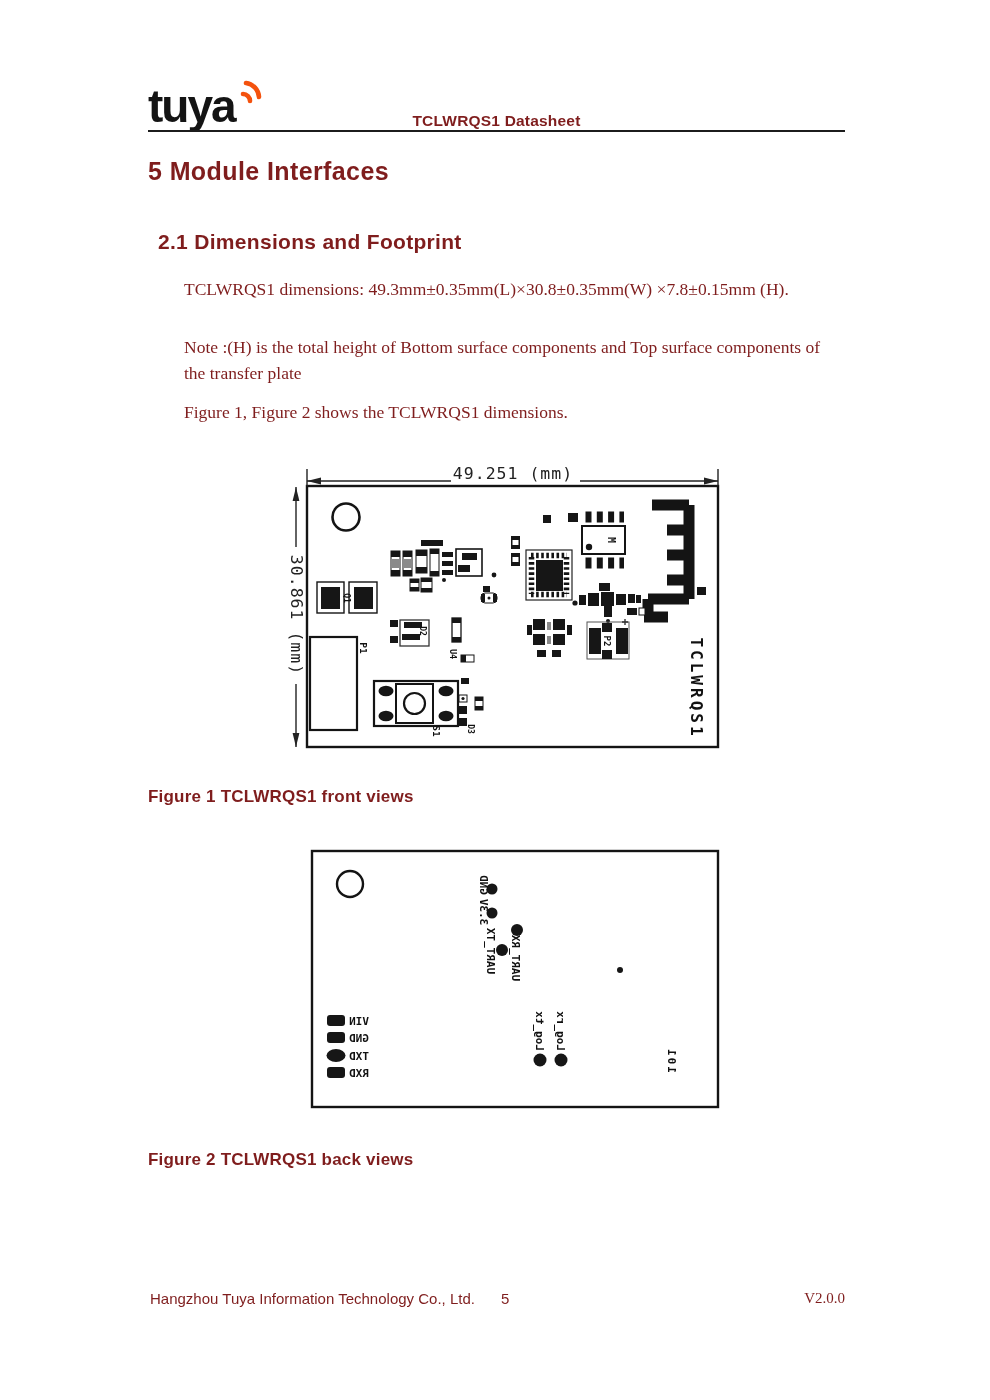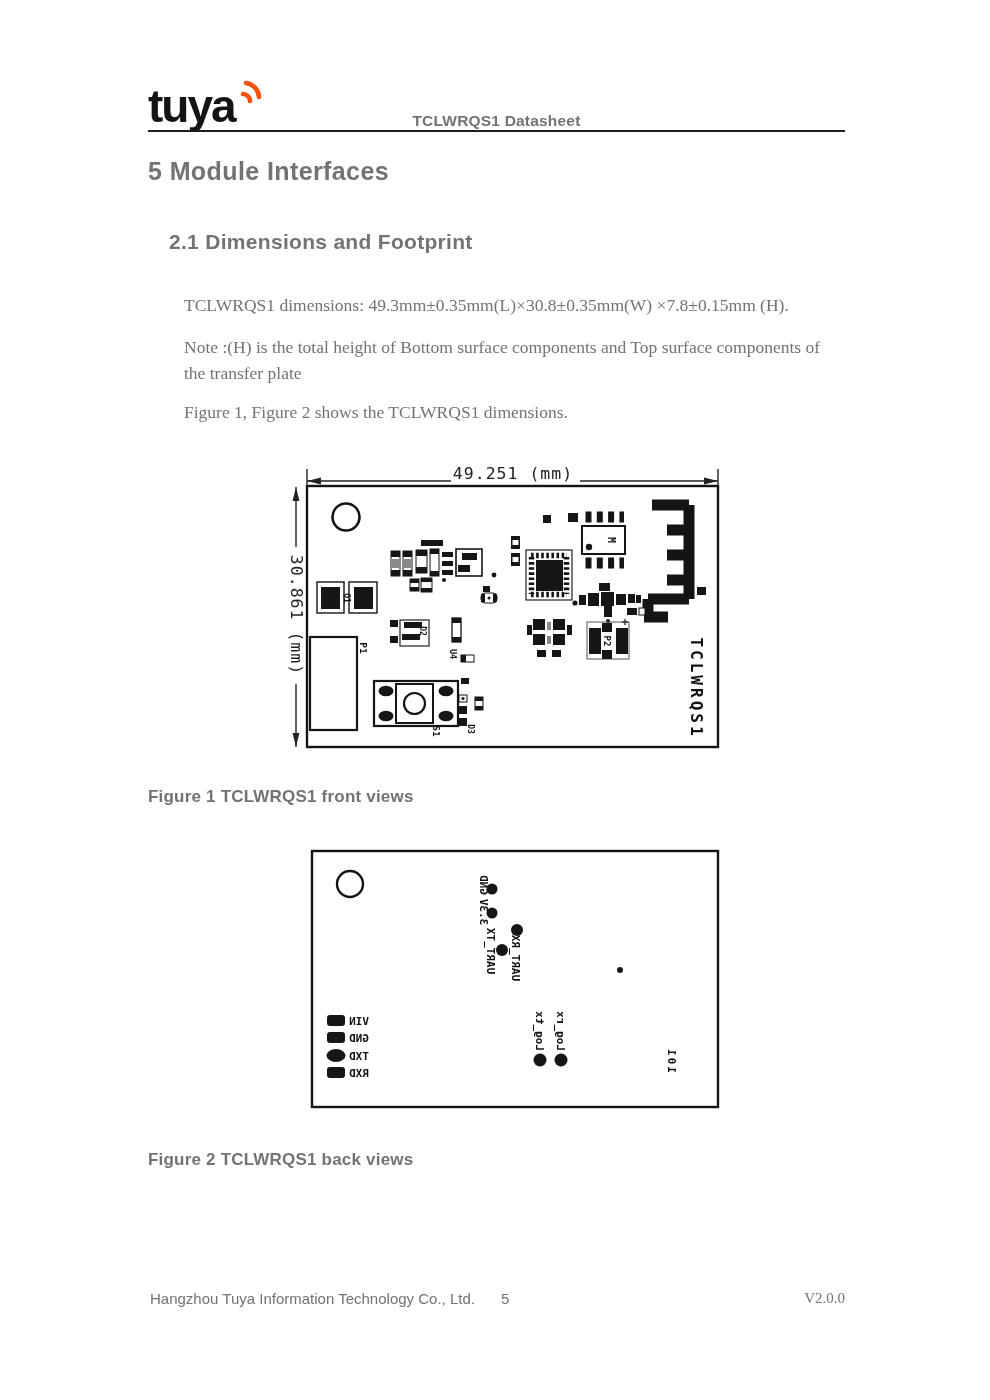--- a/index.html
+++ b/index.html
@@ -1,27 +1,27 @@
 <!DOCTYPE html>
 <html><head>
 <meta charset="utf-8">
 <style>
   html,body{margin:0;padding:0;background:#fff;}
   .page{position:relative;width:990px;height:1400px;background:#ffffff;overflow:hidden;
-        font-family:"Liberation Sans",sans-serif;color:#737373;}
+        font-family:"Liberation Sans",sans-serif;color:#7f1d1d;}
   .abs{position:absolute;}
   .logo-svg{left:146px;top:72px;}
   .doc-title{left:148px;top:112px;width:697px;text-align:center;
              font-size:15.5px;font-weight:bold;letter-spacing:.2px;}
   .header-rule{left:148px;top:130px;width:697px;height:2.4px;background:#1c1c1c;}
   .h1{left:148px;top:157px;font-size:25px;font-weight:bold;letter-spacing:.4px;}
-  .h2{left:169px;top:230px;font-size:21px;font-weight:bold;letter-spacing:.3px;}
+  .h2{left:158px;top:230px;font-size:21px;font-weight:bold;letter-spacing:.3px;}
   .para{left:184px;width:652px;font-family:"Liberation Serif",serif;
         font-size:17.5px;line-height:26px;}
-  .p-dim{top:292px;white-space:nowrap;}
+  .p-dim{top:276px;white-space:nowrap;}
   .p-note{top:334px;}
   .p-ref{top:399px;}
   .caption{left:148px;width:697px;text-align:left;font-size:17px;font-weight:bold;letter-spacing:.2px;}
   .cap1{top:787px;}
   .cap2{top:1150px;}
   .footer-left{left:150px;top:1290px;font-size:15px;}
   .footer-page{margin-left:26px;}
   .footer-ver{top:1290px;right:145px;font-size:15px;font-family:Liberation Serif, serif;}
   svg text{fill:#141414;}
   .dimtxt{font-family:"DejaVu Sans Mono",monospace;font-size:16.5px;letter-spacing:1px;fill:#222;}

